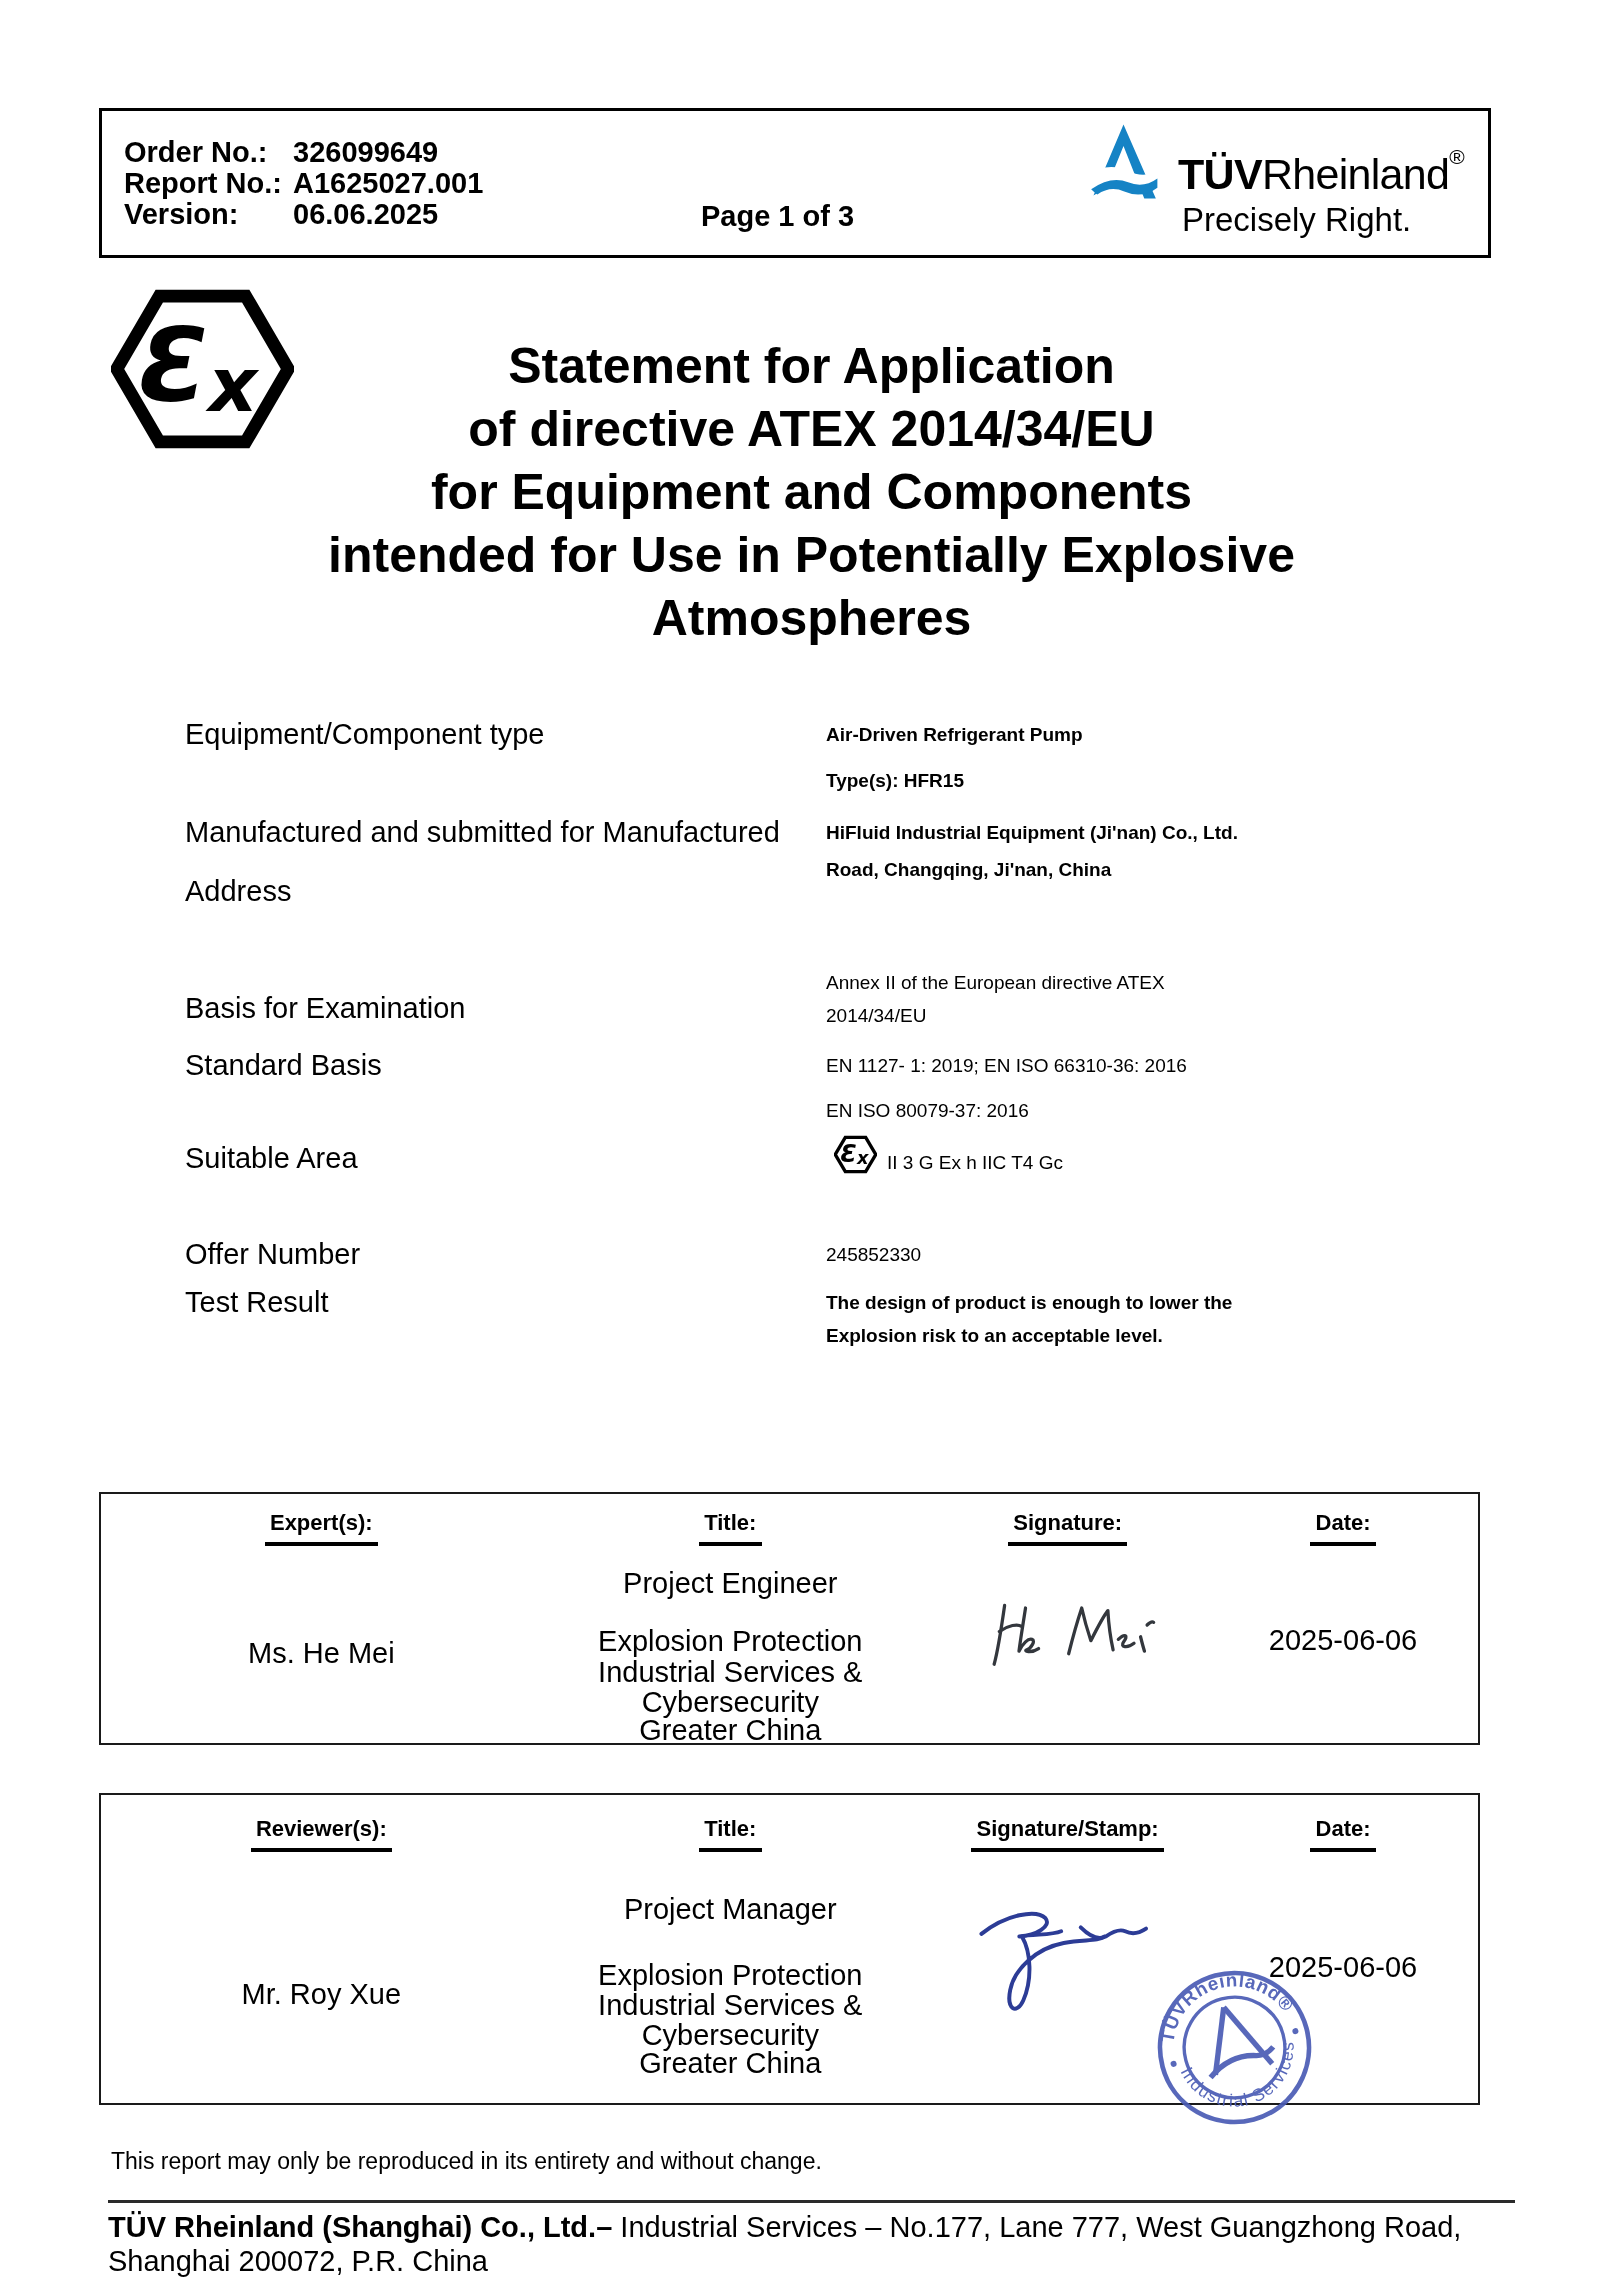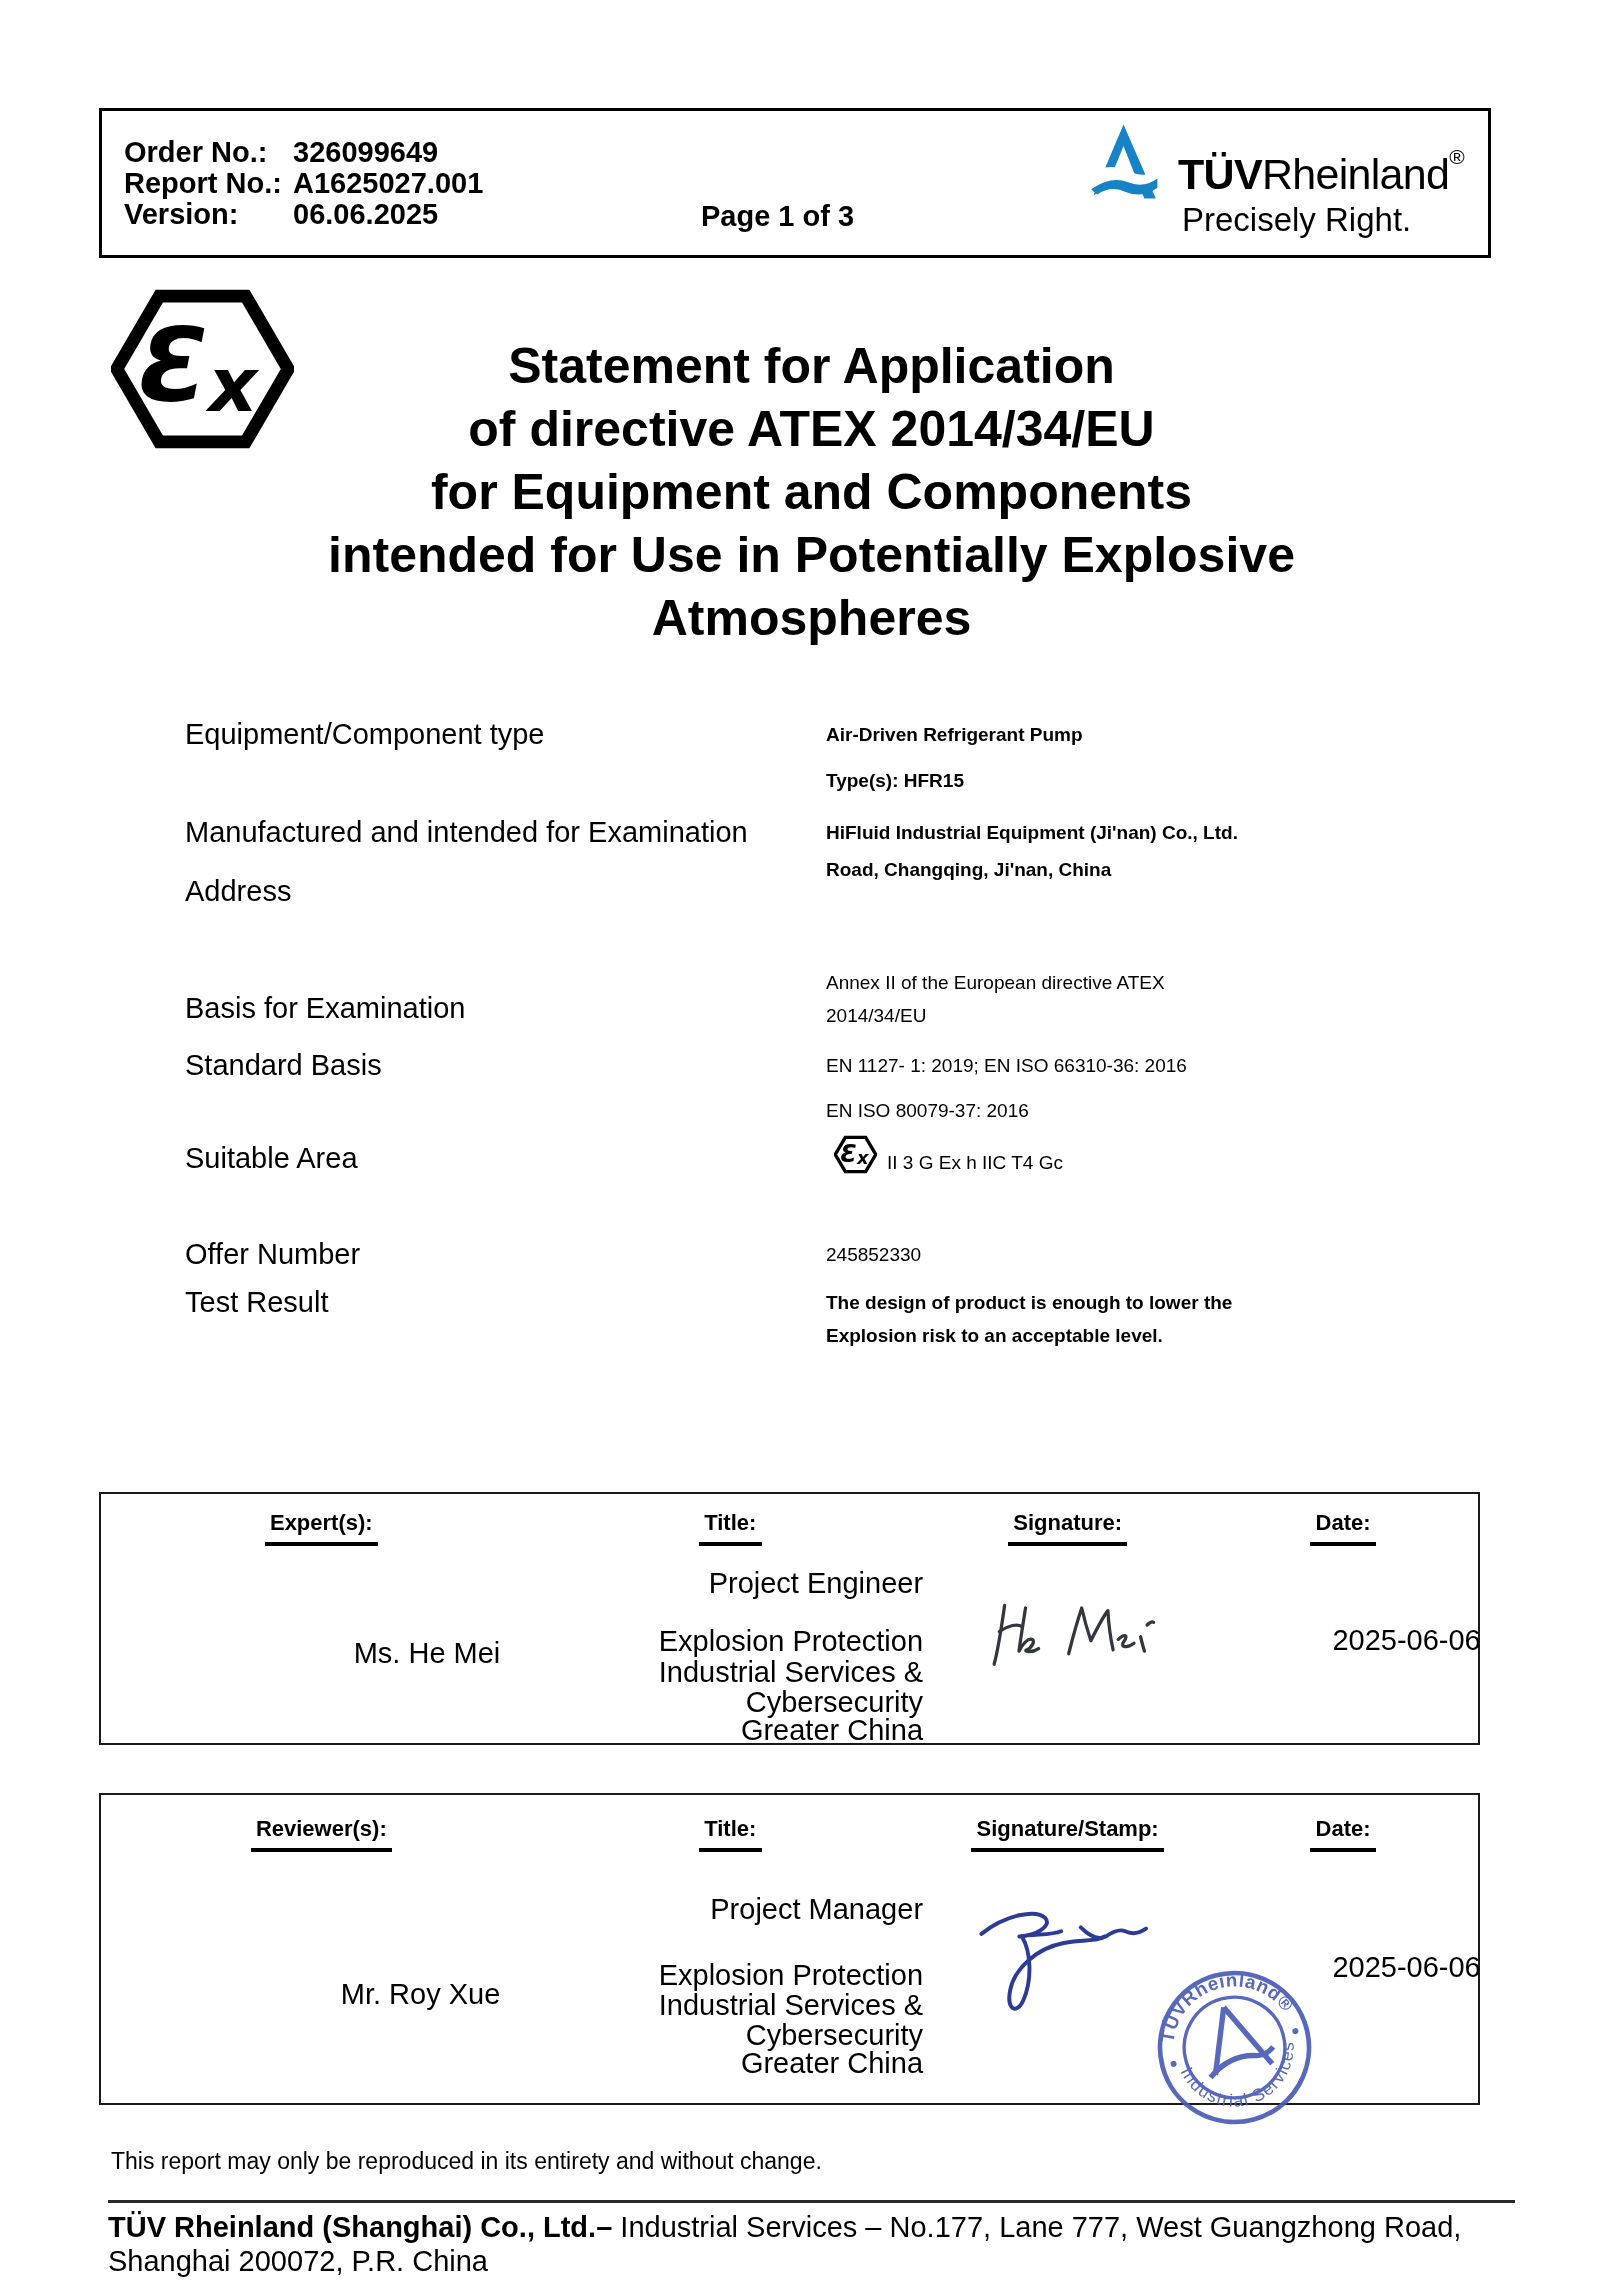--- a/index.html
+++ b/index.html
@@ -25,21 +25,21 @@
   
   .lbl{left:185px;font-size:29px;white-space:nowrap;}
   .val{left:826px;font-size:19px;line-height:33px;width:674px;}
   .bold{font-weight:bold;}
   
   .sig-table{left:99px;width:1377px;border:2px solid #1a1a1a;}
   .t-experts{top:1492px;height:249px;}
   .t-reviewers{top:1793px;height:308px;}
   .th{position:absolute;text-align:center;font-size:22px;font-weight:bold;}
   .th span{display:inline-block;border-bottom:4.6px solid #000;padding:0 5.2px 5.9px 5.2px;}
-  .cell-line{position:absolute;text-align:right;font-size:29px;}
+  .cell-line{position:absolute;text-align:center;font-size:29px;}
   .c1{left:3%;width:26%;}
   .c2{left:31.7%;width:28%;}
   .c3{left:58.2%;width:24%;}
   .c4{left:80.2%;width:20%;}
   
   .notice{left:111px;top:2148px;font-size:23px;}
   .footer-line{left:108px;top:2200px;width:1407px;height:2.6px;background:#2a2a2a;}
   .company{left:108px;top:2210px;width:1436px;font-size:29px;line-height:34px;}
   .sig-img{pointer-events:none;}
 </style>
@@ -76,21 +76,21 @@
   <div>of directive ATEX 2014/34/EU</div>
   <div>for Equipment and Components</div>
   <div>intended for Use in Potentially Explosive</div>
   <div>Atmospheres</div>
 </div>
 
 <div class="abs lbl" style="top:718px">Equipment/Component type</div>
 <div class="abs val bold" style="top:718px">Air-Driven Refrigerant Pump</div>
 <div class="abs val bold" style="top:764px">Type(s): HFR15</div>
 
-<div class="abs lbl" style="top:816px">Manufactured and intended for Examination</div>
+<div class="abs lbl" style="top:816px">Manufactured and submitted for Manufactured</div>
 <div class="abs val bold" style="top:816px">HiFluid Industrial Equipment (Ji'nan) Co., Ltd.</div>
 
 <div class="abs lbl" style="top:875px">Address</div>
 <div class="abs val bold" style="top:853px">
   <div>Road, Changqing, Ji'nan, China</div>
 </div>
 
 <div class="abs lbl" style="top:992px">Basis for Examination</div>
 <div class="abs val" style="top:966px">
   <div>Annex II of the European directive ATEX</div>

